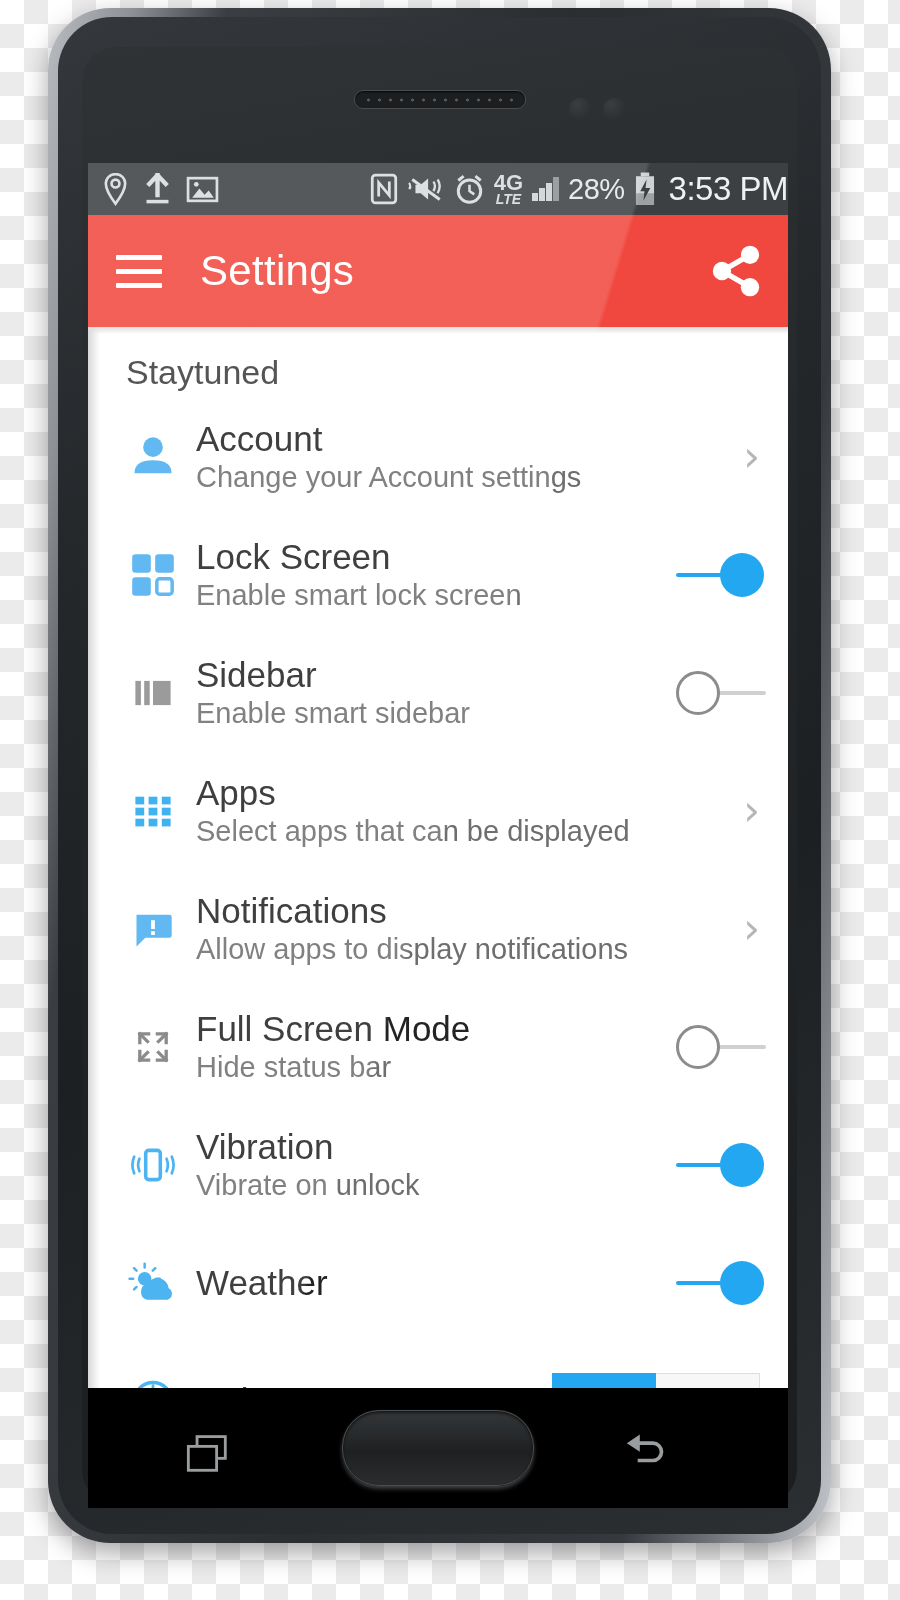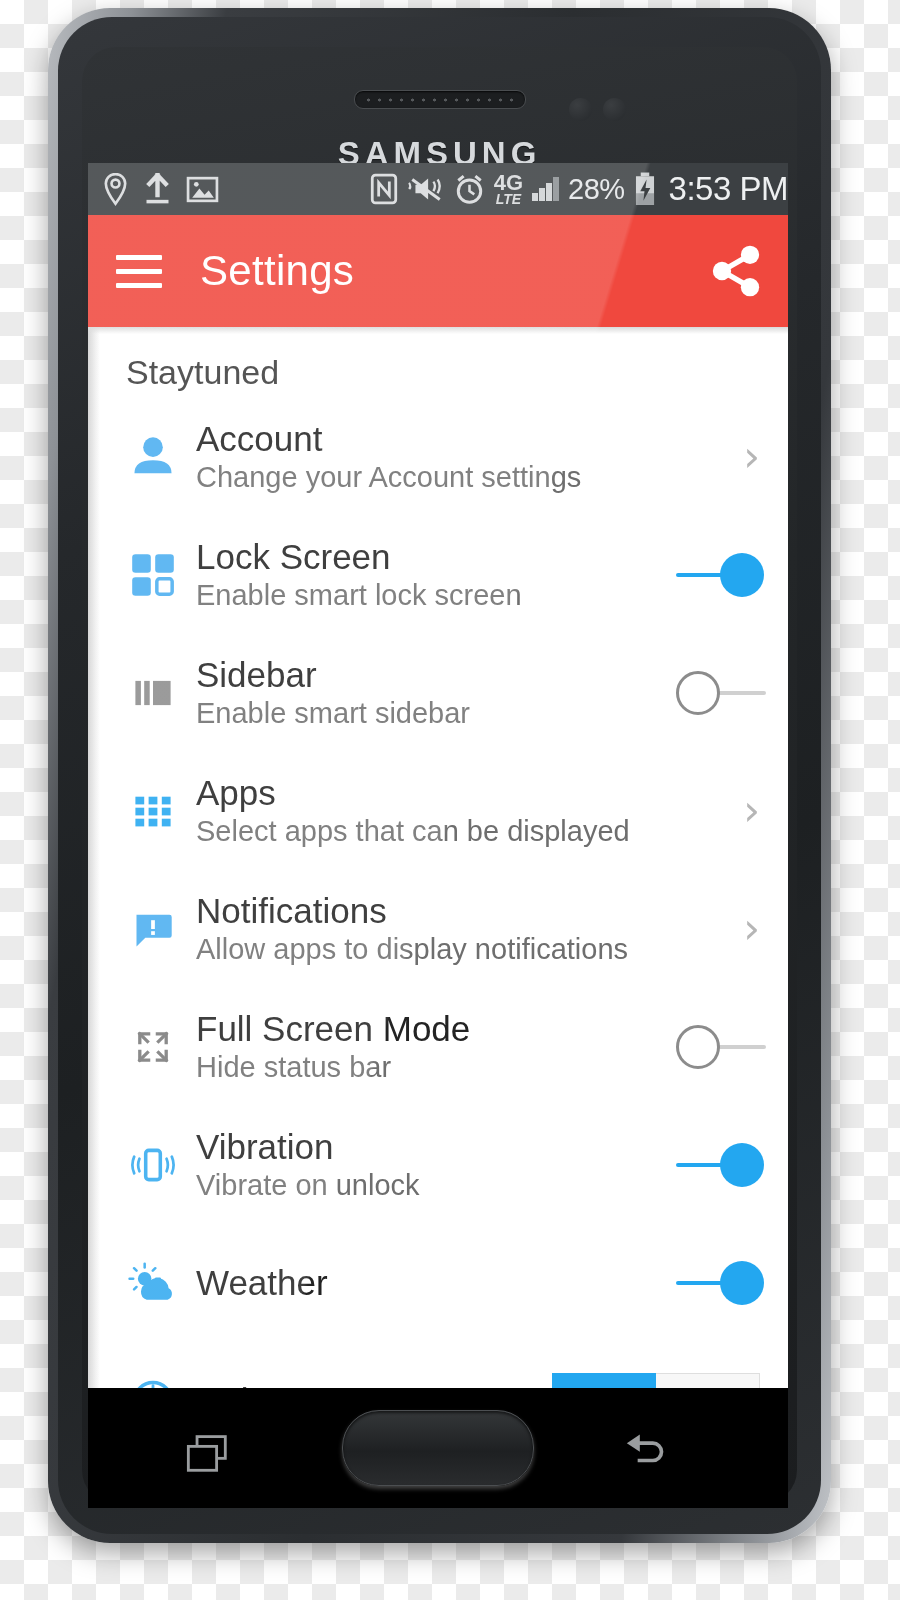--- a/index.html
+++ b/index.html
@@ -159,21 +159,20 @@
 
   <div class="phone">
     <div class="phone-inner">
       <div class="bezel">
 
         <div class="speaker">
           <div class="dots"></div>
         </div>
         <div class="sensor s1"></div>
         <div class="sensor s2"></div>
-        <div class="brand">SAMSUNG</div>
 
       </div>
     </div>
   </div>
 
   <div class="screen">
 
     <div class="statusbar">
       <div class="sb-left">
         <span class="sb-ic">

